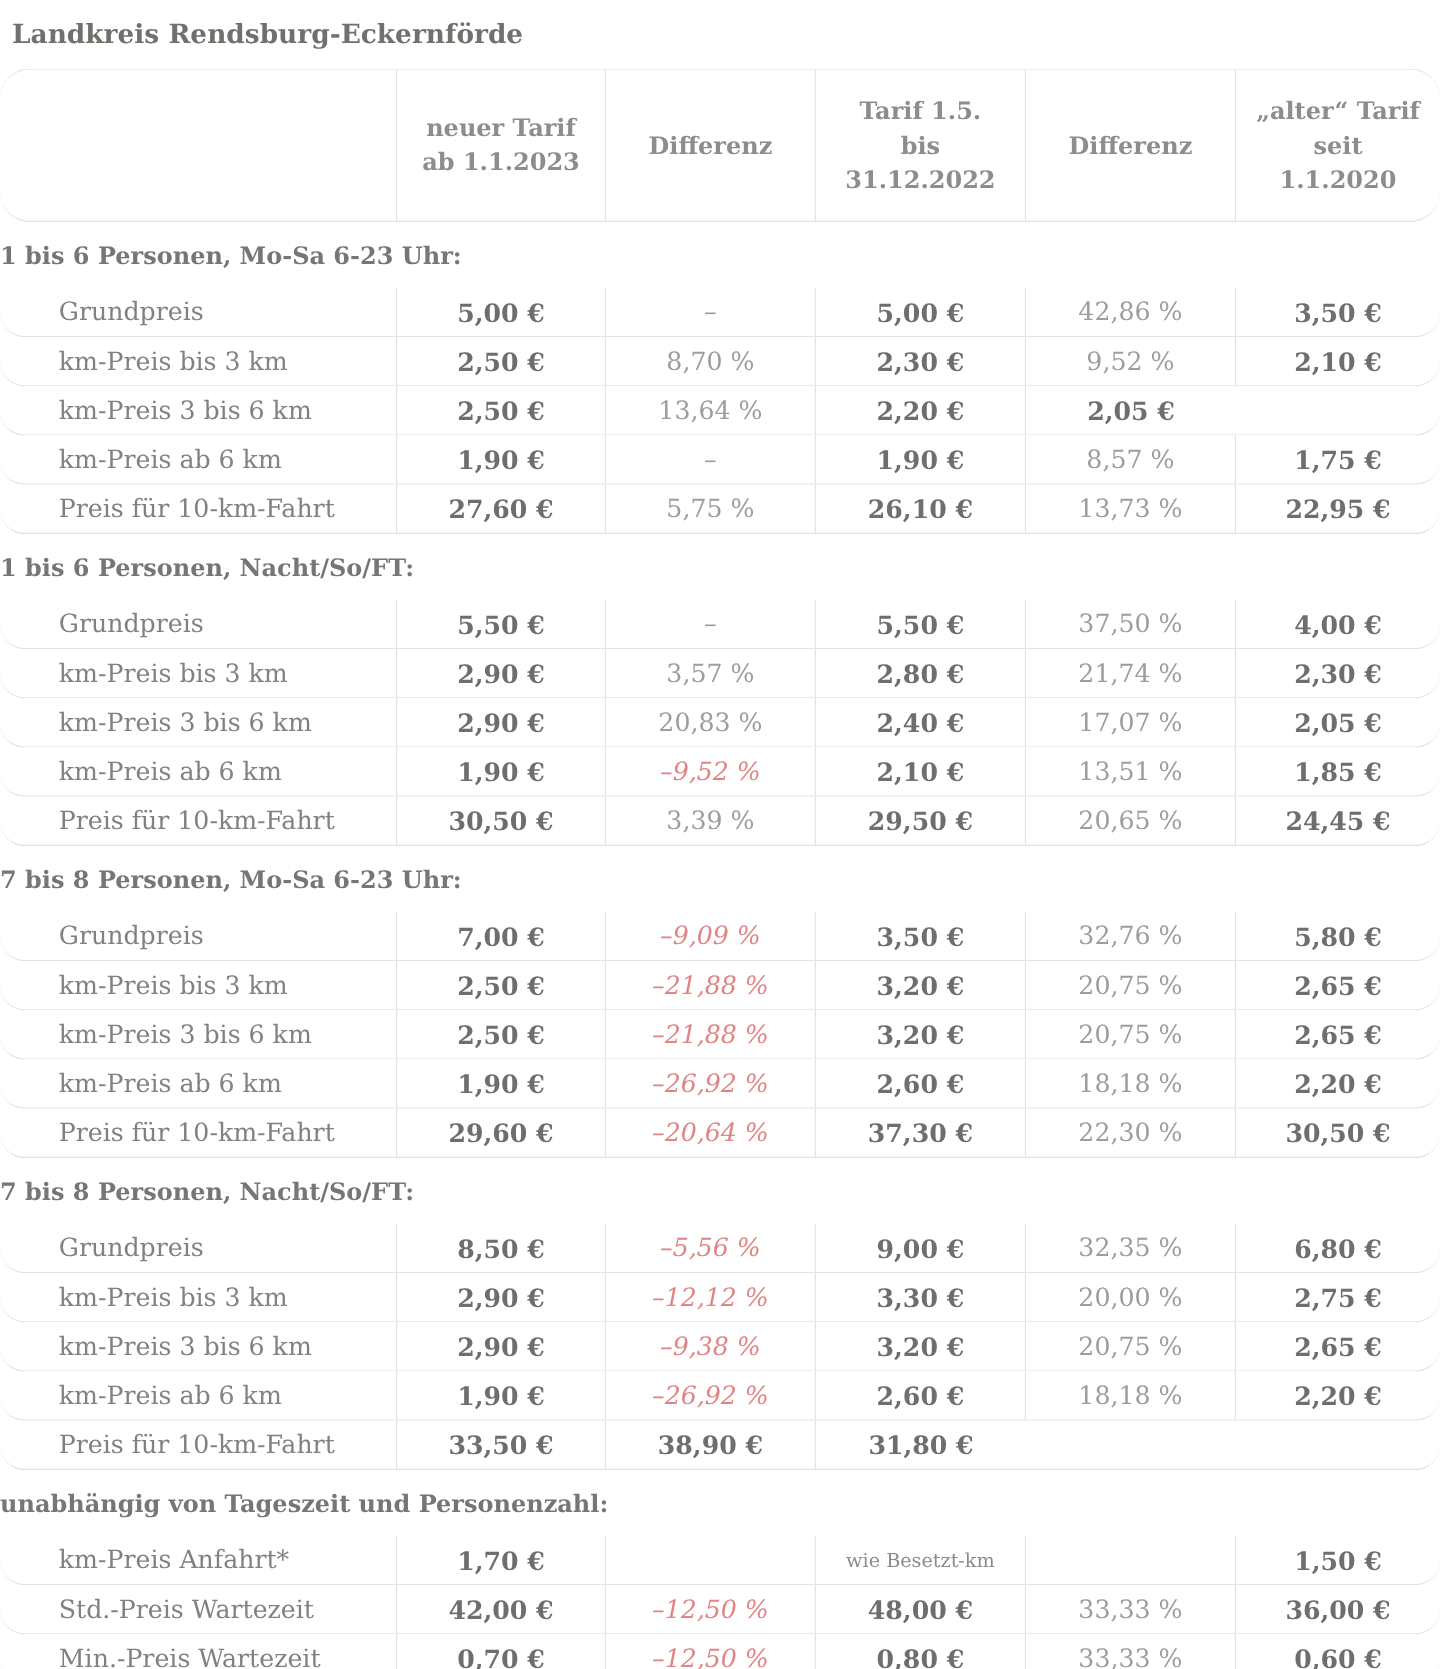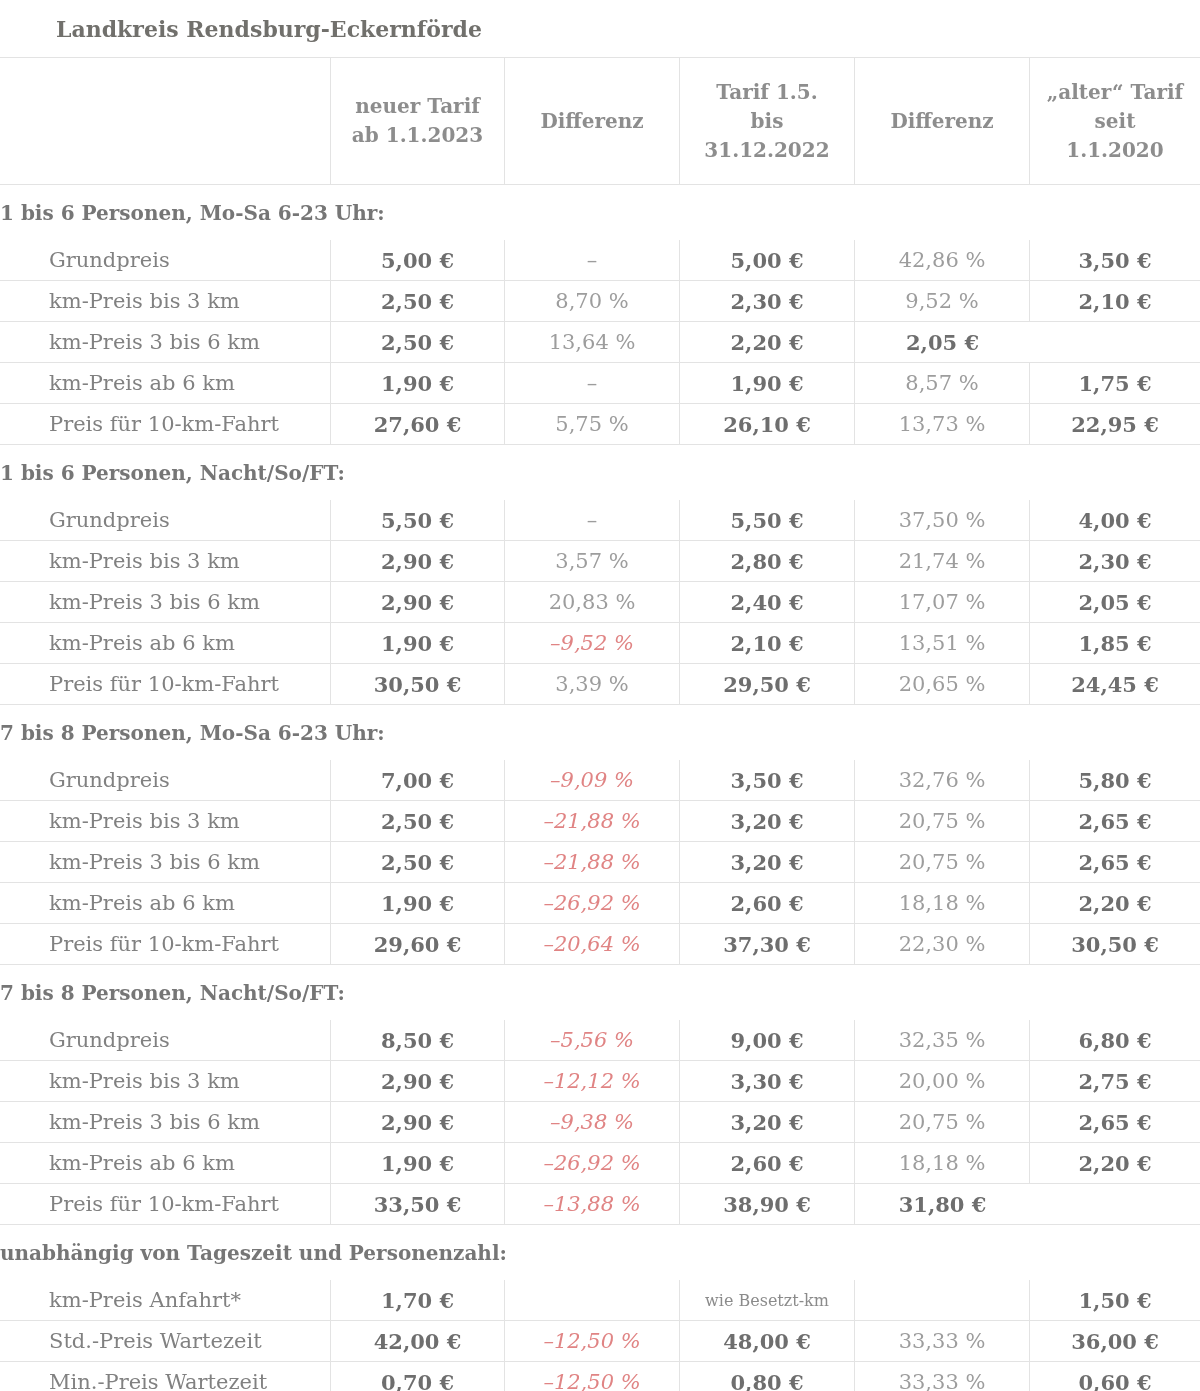--- a/index.html
+++ b/index.html
@@ -2,26 +2,27 @@
 <html><head>
 <meta charset="utf-8">
 <style>
   html,body{margin:0;padding:0;background:#ffffff;}
   .page{
     width:1200px;min-height:1391px;margin:0 auto;background:#ffffff;
     font-family:"DejaVu Serif","Liberation Serif",serif;
     color:#7a7a7a;box-sizing:border-box;
   }
   .title-bar{
-    height:57px;display:flex;align-items:center;padding-left:28px;
-    font-size:22px;font-weight:bold;color:#71706c;box-sizing:border-box;margin-left:28px;
+    height:57px;display:flex;align-items:center;padding-left:10px;
+    font-size:22px;font-weight:bold;color:#71706c;box-sizing:border-box;
   }
   .grid{
     display:grid;
     grid-template-columns:331px 174px 175px 175px 175px 170px;
+    border-radius:25px;
   }
   .header-row{
     border-top:1px solid #e3e3e3;
     border-bottom:1px solid #e3e3e3;
     box-sizing:border-box;
   }
   .header-cell{
     min-height:126px;display:flex;align-items:center;justify-content:center;
     text-align:center;white-space:pre-line;
     font-size:20px;font-weight:bold;color:#8d8d8d;line-height:1.45;
@@ -230,21 +231,20 @@
           <div class="cell label">km-Preis ab 6 km</div>
           <div class="cell val">1,90 €</div>
           <div class="cell diff neg">–26,92 %</div>
           <div class="cell val">2,60 €</div>
           <div class="cell diff">18,18 %</div>
           <div class="cell val">2,20 €</div>
         </div>
         <div class="grid row">
           <div class="cell label">Preis für 10-km-Fahrt</div>
           <div class="cell val">33,50 €</div>
-          <div class="cell diff neg">–13,88 %</div>
           <div class="cell val">38,90 €</div>
           <div class="cell val">31,80 €</div>
         </div>
       </div>
       <div class="section">
         <div class="section-heading">unabhängig von Tageszeit und Personenzahl:</div>
         <div class="grid row">
           <div class="cell label">km-Preis Anfahrt*</div>
           <div class="cell val">1,70 €</div>
           <div class="cell diff"></div>

